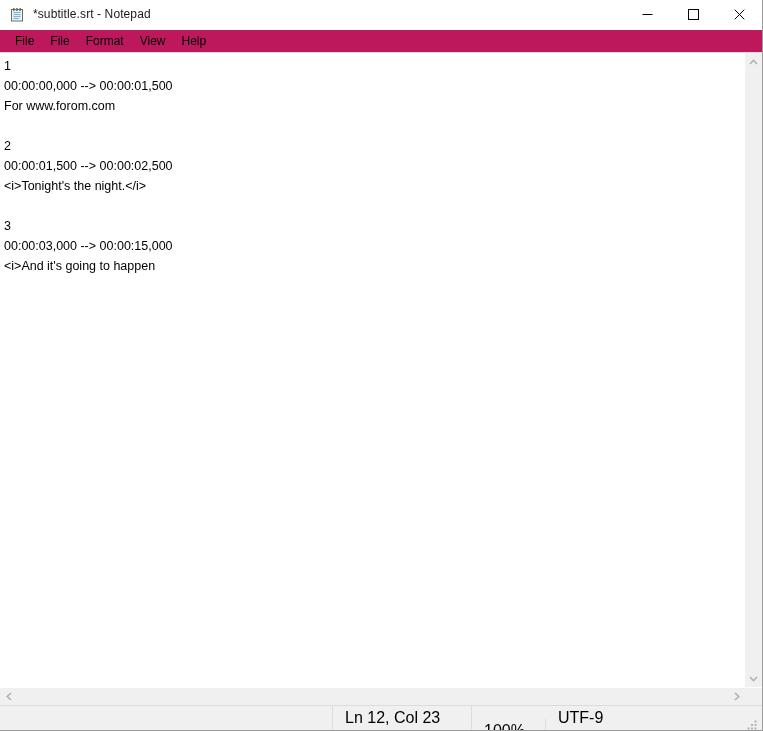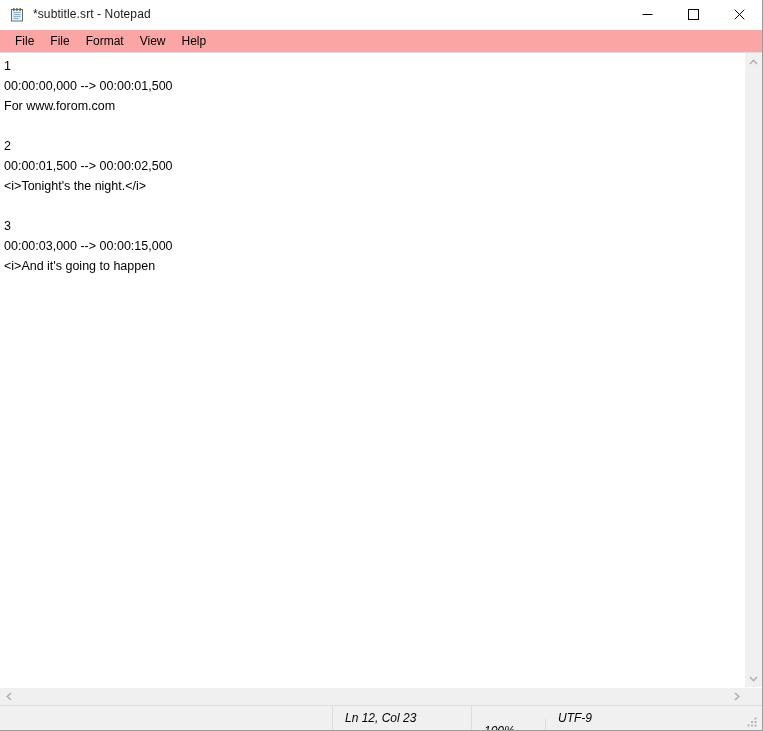--- a/index.html
+++ b/index.html
@@ -71,21 +71,21 @@
   }
   .cap-glyph {
     display: block;
     color: #000000;
   }
 
   
   .menubar {
     height: 22px;
     min-height: 22px;
-    background: #fca5a5;
+    background: #be185d;
     display: flex;
     align-items: center;
     padding-left: 7px;
   }
   .menu-item {
     font-size: 12px;
     color: #000000;
     padding: 2px 8px 3px 8px;
     cursor: default;
     white-space: nowrap;
@@ -176,24 +176,23 @@
   .sb-track { flex: 1; }
 
   
   .statusbar {
     height: 24px;
     min-height: 24px;
     background: #f0f0f0;
     border-top: 1px solid #dcdcdc;
     display: flex;
     align-items: center;
-    font-size: 12px;
+    font-size: 16px;
     color: #000000;
     position: relative;
-    font-style: italic;
   }
   .status-spacer {
     width: 333px;
     height: 100%;
     border-right: 1px solid #dcdcdc;
     box-sizing: border-box;
   }
   .status-cell {
     height: 100%;
     display: flex;

